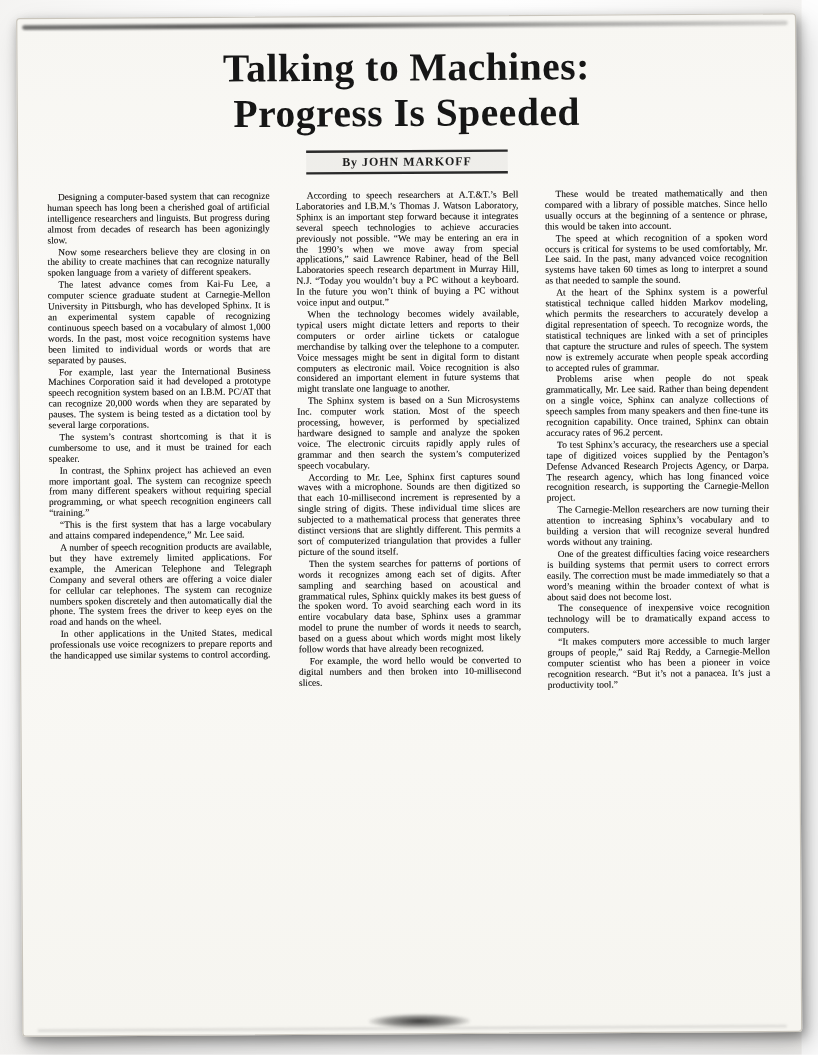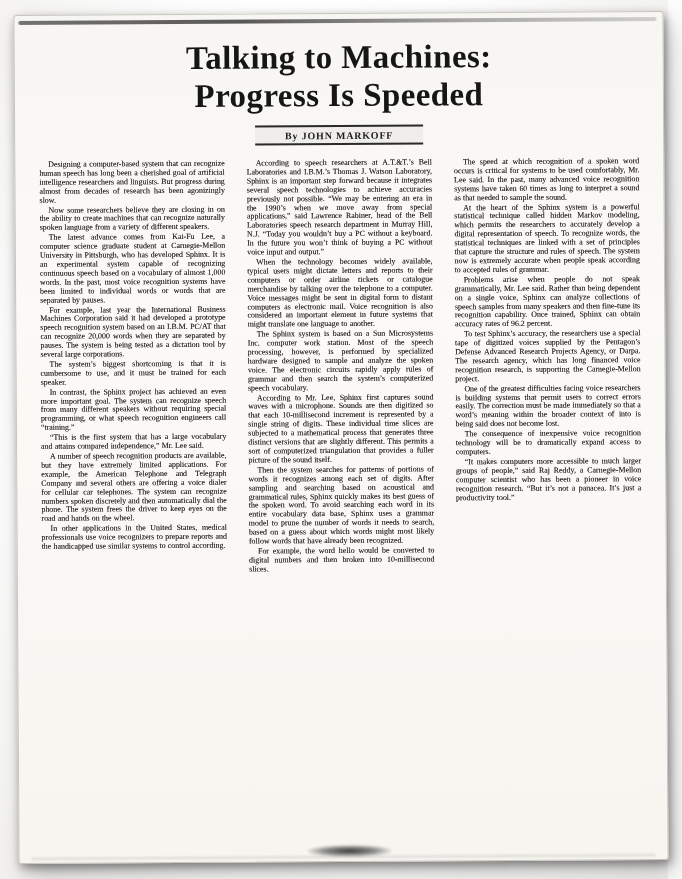--- a/index.html
+++ b/index.html
@@ -123,40 +123,42 @@
         <span>By JOHN MARKOFF</span>
       </div>
     </div>
 
     <div class="columns">
       <div class="col">
           <p>Designing a computer-based system that can recognize human speech has long been a cherished goal of artificial intelligence researchers and linguists. But progress during almost from decades of research has been agonizingly slow.</p>
           <p>Now some researchers believe they are closing in on the ability to create machines that can recognize naturally spoken language from a variety of different speakers.</p>
           <p>The latest advance comes from Kai-Fu Lee, a computer science graduate student at Carnegie-Mellon University in Pittsburgh, who has developed Sphinx. It is an experimental system capable of recognizing continuous speech based on a vocabulary of almost 1,000 words. In the past, most voice recognition systems have been limited to individual words or words that are separated by pauses.</p>
           <p>For example, last year the International Business Machines Corporation said it had developed a prototype speech recognition system based on an I.B.M. PC/AT that can recognize 20,000 words when they are separated by pauses. The system is being tested as a dictation tool by several large corporations.</p>
-          <p>The system’s biggest shortcoming is that it is cumbersome to use, and it must be trained for each speaker.</p>
+          <p>The system’s contrast shortcoming is that it is cumbersome to use, and it must be trained for each speaker.</p>
           <p>In contrast, the Sphinx project has achieved an even more important goal. The system can recognize speech from many different speakers without requiring special programming, or what speech recognition engineers call “training.”</p>
           <p>“This is the first system that has a large vocabulary and attains compared independence,” Mr. Lee said.</p>
           <p>A number of speech recognition products are available, but they have extremely limited applications. For example, the American Telephone and Telegraph Company and several others are offering a voice dialer for cellular car telephones. The system can recognize numbers spoken discretely and then automatically dial the phone. The system frees the driver to keep eyes on the road and hands on the wheel.</p>
           <p>In other applications in the United States, medical professionals use voice recognizers to prepare reports and the handicapped use similar systems to control according.</p>
         </div>
       <div class="col">
           <p>According to speech researchers at A.T.&amp;T.’s Bell Laboratories and I.B.M.’s Thomas J. Watson Laboratory, Sphinx is an important step forward because it integrates several speech technologies to achieve accuracies previously not possible. “We may be entering an era in the 1990’s when we move away from special applications,” said Lawrence Rabiner, head of the Bell Laboratories speech research department in Murray Hill, N.J. “Today you wouldn’t buy a PC without a keyboard. In the future you won’t think of buying a PC without voice input and output.”</p>
           <p>When the technology becomes widely available, typical users might dictate letters and reports to their computers or order airline tickets or catalogue merchandise by talking over the telephone to a computer. Voice messages might be sent in digital form to distant computers as electronic mail. Voice recognition is also considered an important element in future systems that might translate one language to another.</p>
           <p>The Sphinx system is based on a Sun Microsystems Inc. computer work station. Most of the speech processing, however, is performed by specialized hardware designed to sample and analyze the spoken voice. The electronic circuits rapidly apply rules of grammar and then search the system’s computerized speech vocabulary.</p>
           <p>According to Mr. Lee, Sphinx first captures sound waves with a microphone. Sounds are then digitized so that each 10-millisecond increment is represented by a single string of digits. These individual time slices are subjected to a mathematical process that generates three distinct versions that are slightly different. This permits a sort of computerized triangulation that provides a fuller picture of the sound itself.</p>
           <p>Then the system searches for patterns of portions of words it recognizes among each set of digits. After sampling and searching based on acoustical and grammatical rules, Sphinx quickly makes its best guess of the spoken word. To avoid searching each word in its entire vocabulary data base, Sphinx uses a grammar model to prune the number of words it needs to search, based on a guess about which words might most likely follow words that have already been recognized.</p>
           <p>For example, the word hello would be converted to digital numbers and then broken into 10-millisecond slices.</p>
         </div>
       <div class="col">
+          <p>These would be treated mathematically and then compared with a library of possible matches. Since hello usually occurs at the beginning of a sentence or phrase, this would be taken into account.</p>
           <p>The speed at which recognition of a spoken word occurs is critical for systems to be used comfortably, Mr. Lee said. In the past, many advanced voice recognition systems have taken 60 times as long to interpret a sound as that needed to sample the sound.</p>
           <p>At the heart of the Sphinx system is a powerful statistical technique called hidden Markov modeling, which permits the researchers to accurately develop a digital representation of speech. To recognize words, the statistical techniques are linked with a set of principles that capture the structure and rules of speech. The system now is extremely accurate when people speak according to accepted rules of grammar.</p>
           <p>Problems arise when people do not speak grammatically, Mr. Lee said. Rather than being dependent on a single voice, Sphinx can analyze collections of speech samples from many speakers and then fine-tune its recognition capability. Once trained, Sphinx can obtain accuracy rates of 96.2 percent.</p>
           <p>To test Sphinx’s accuracy, the researchers use a special tape of digitized voices supplied by the Pentagon’s Defense Advanced Research Projects Agency, or Darpa. The research agency, which has long financed voice recognition research, is supporting the Carnegie-Mellon project.</p>
-          <p>One of the greatest difficulties facing voice researchers is building systems that permit users to correct errors easily. The correction must be made immediately so that a word’s meaning within the broader context of into is being said does not become lost.</p>
+          <p>The Carnegie-Mellon researchers are now turning their attention to increasing Sphinx’s vocabulary and to building a version that will recognize several hundred words without any training.</p>
+          <p>One of the greatest difficulties facing voice researchers is building systems that permit users to correct errors easily. The correction must be made immediately so that a word’s meaning within the broader context of what is about said does not become lost.</p>
           <p>The consequence of inexpensive voice recognition technology will be to dramatically expand access to computers.</p>
           <p>“It makes computers more accessible to much larger groups of people,” said Raj Reddy, a Carnegie-Mellon computer scientist who has been a pioneer in voice recognition research. “But it’s not a panacea. It’s just a productivity tool.”</p>
         </div>
     </div>
 
     <div class="smudge"></div>
     <div class="edge-bottom"></div>
 
   </div>
 </div>

